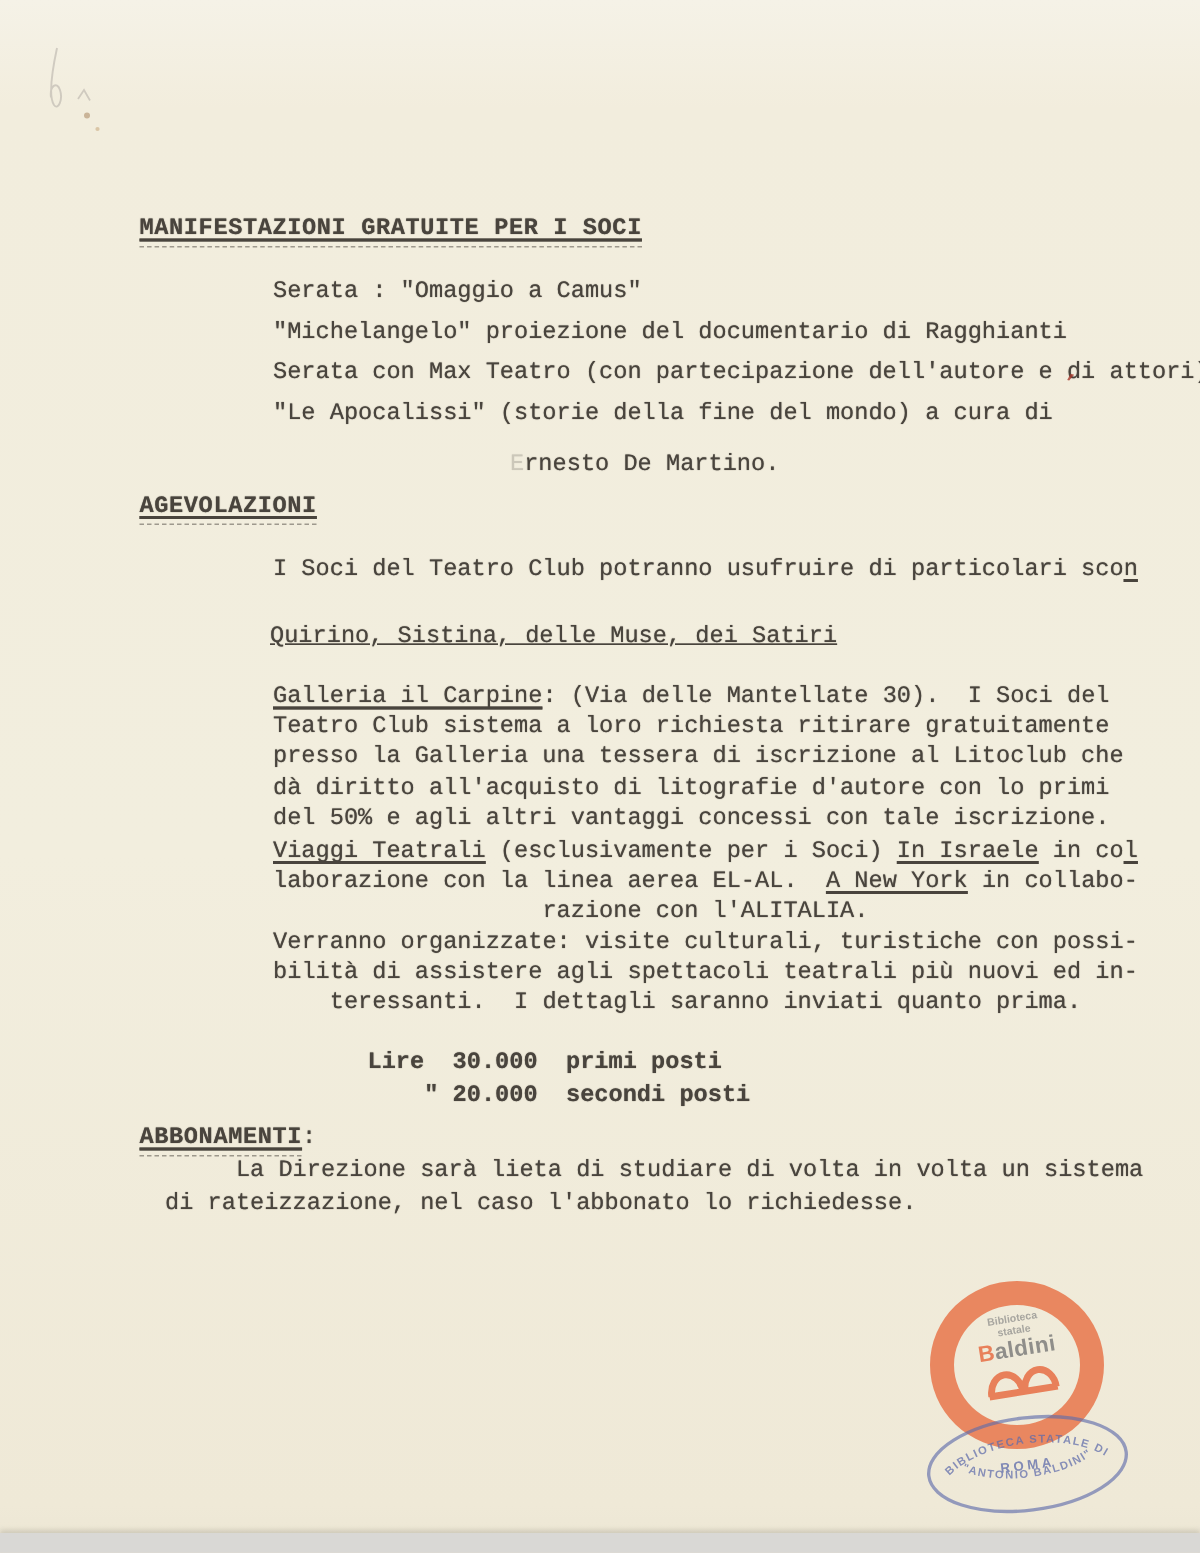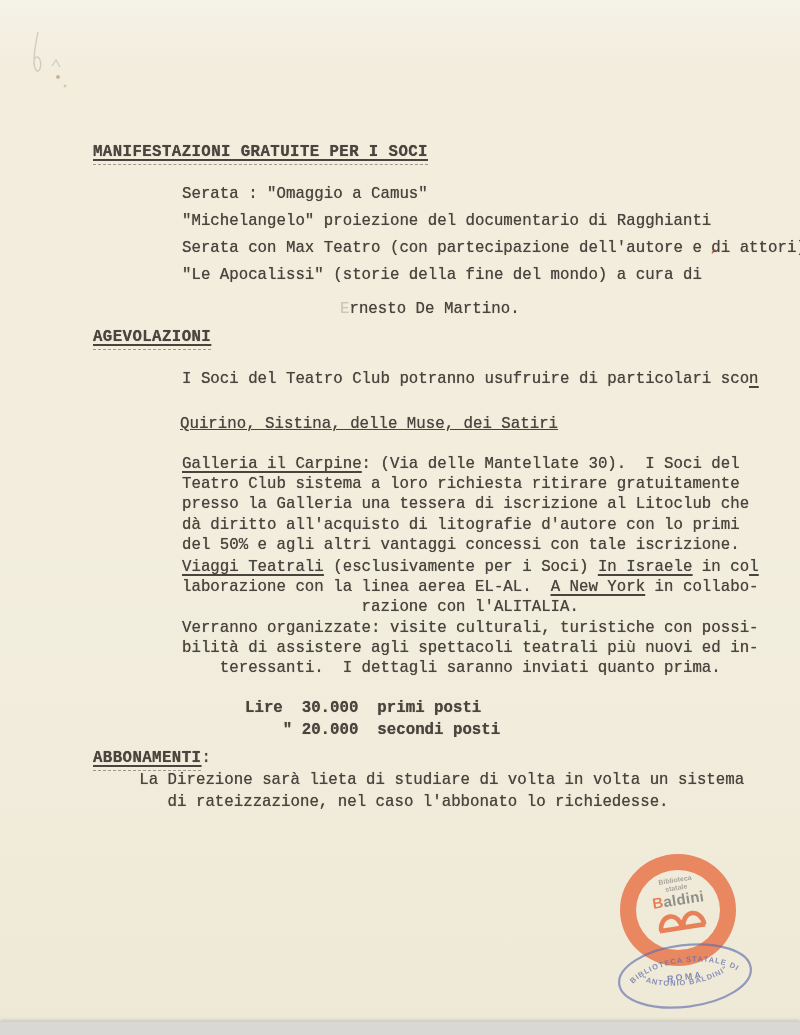--- a/index.html
+++ b/index.html
@@ -28,21 +28,21 @@
   .b-para1{left:182px;top:369px;}
   .b-para1 .line{line-height:20.5px;}
   .b-theatres{left:180px;top:415px;text-decoration:underline;}
   .b-galleria{left:182px;top:454px;}
   .b-galleria .line{line-height:20.2px;}
   .b-viaggi{left:182px;top:557px;}
   .b-viaggi .line{line-height:20.2px;text-align:center;}
   .b-abb-label{left:93px;top:732px;margin-top:17px;}
   .b-abb-values{left:245px;top:697px;}
   .b-abb-values .line{line-height:22px;font-weight:bold;}
-  .b-closing{left:92px;top:770px;text-align:center;}
+  .b-closing{left:110px;top:770px;}
   .b-closing .line{line-height:21.5px;}
   .ink-mark{left:708px;top:248px;color:#a8382c;opacity:.8;transform:rotate(14deg);font-size:15px;font-weight:bold;}
   
   .stamp-orange{left:618px;top:852px;width:122px;height:118px;}
   .ring{position:absolute;left:2px;top:2px;width:84px;height:80px;border:16px solid rgba(232,126,86,.92);border-radius:50%;}
   .logo-inner{position:absolute;left:16px;top:24px;width:90px;text-align:center;transform:rotate(-9deg);font-family:"Liberation Sans","DejaVu Sans",sans-serif;}
   .logo-small{font-size:7px;font-weight:bold;color:#9b9a96;line-height:7.5px;opacity:.85;}
   .logo-name{font-size:15px;font-weight:bold;color:#8f8e8a;line-height:17px;letter-spacing:.3px;}
   .logo-initial{color:#e8805a;}
   .book{margin-top:1px;}

